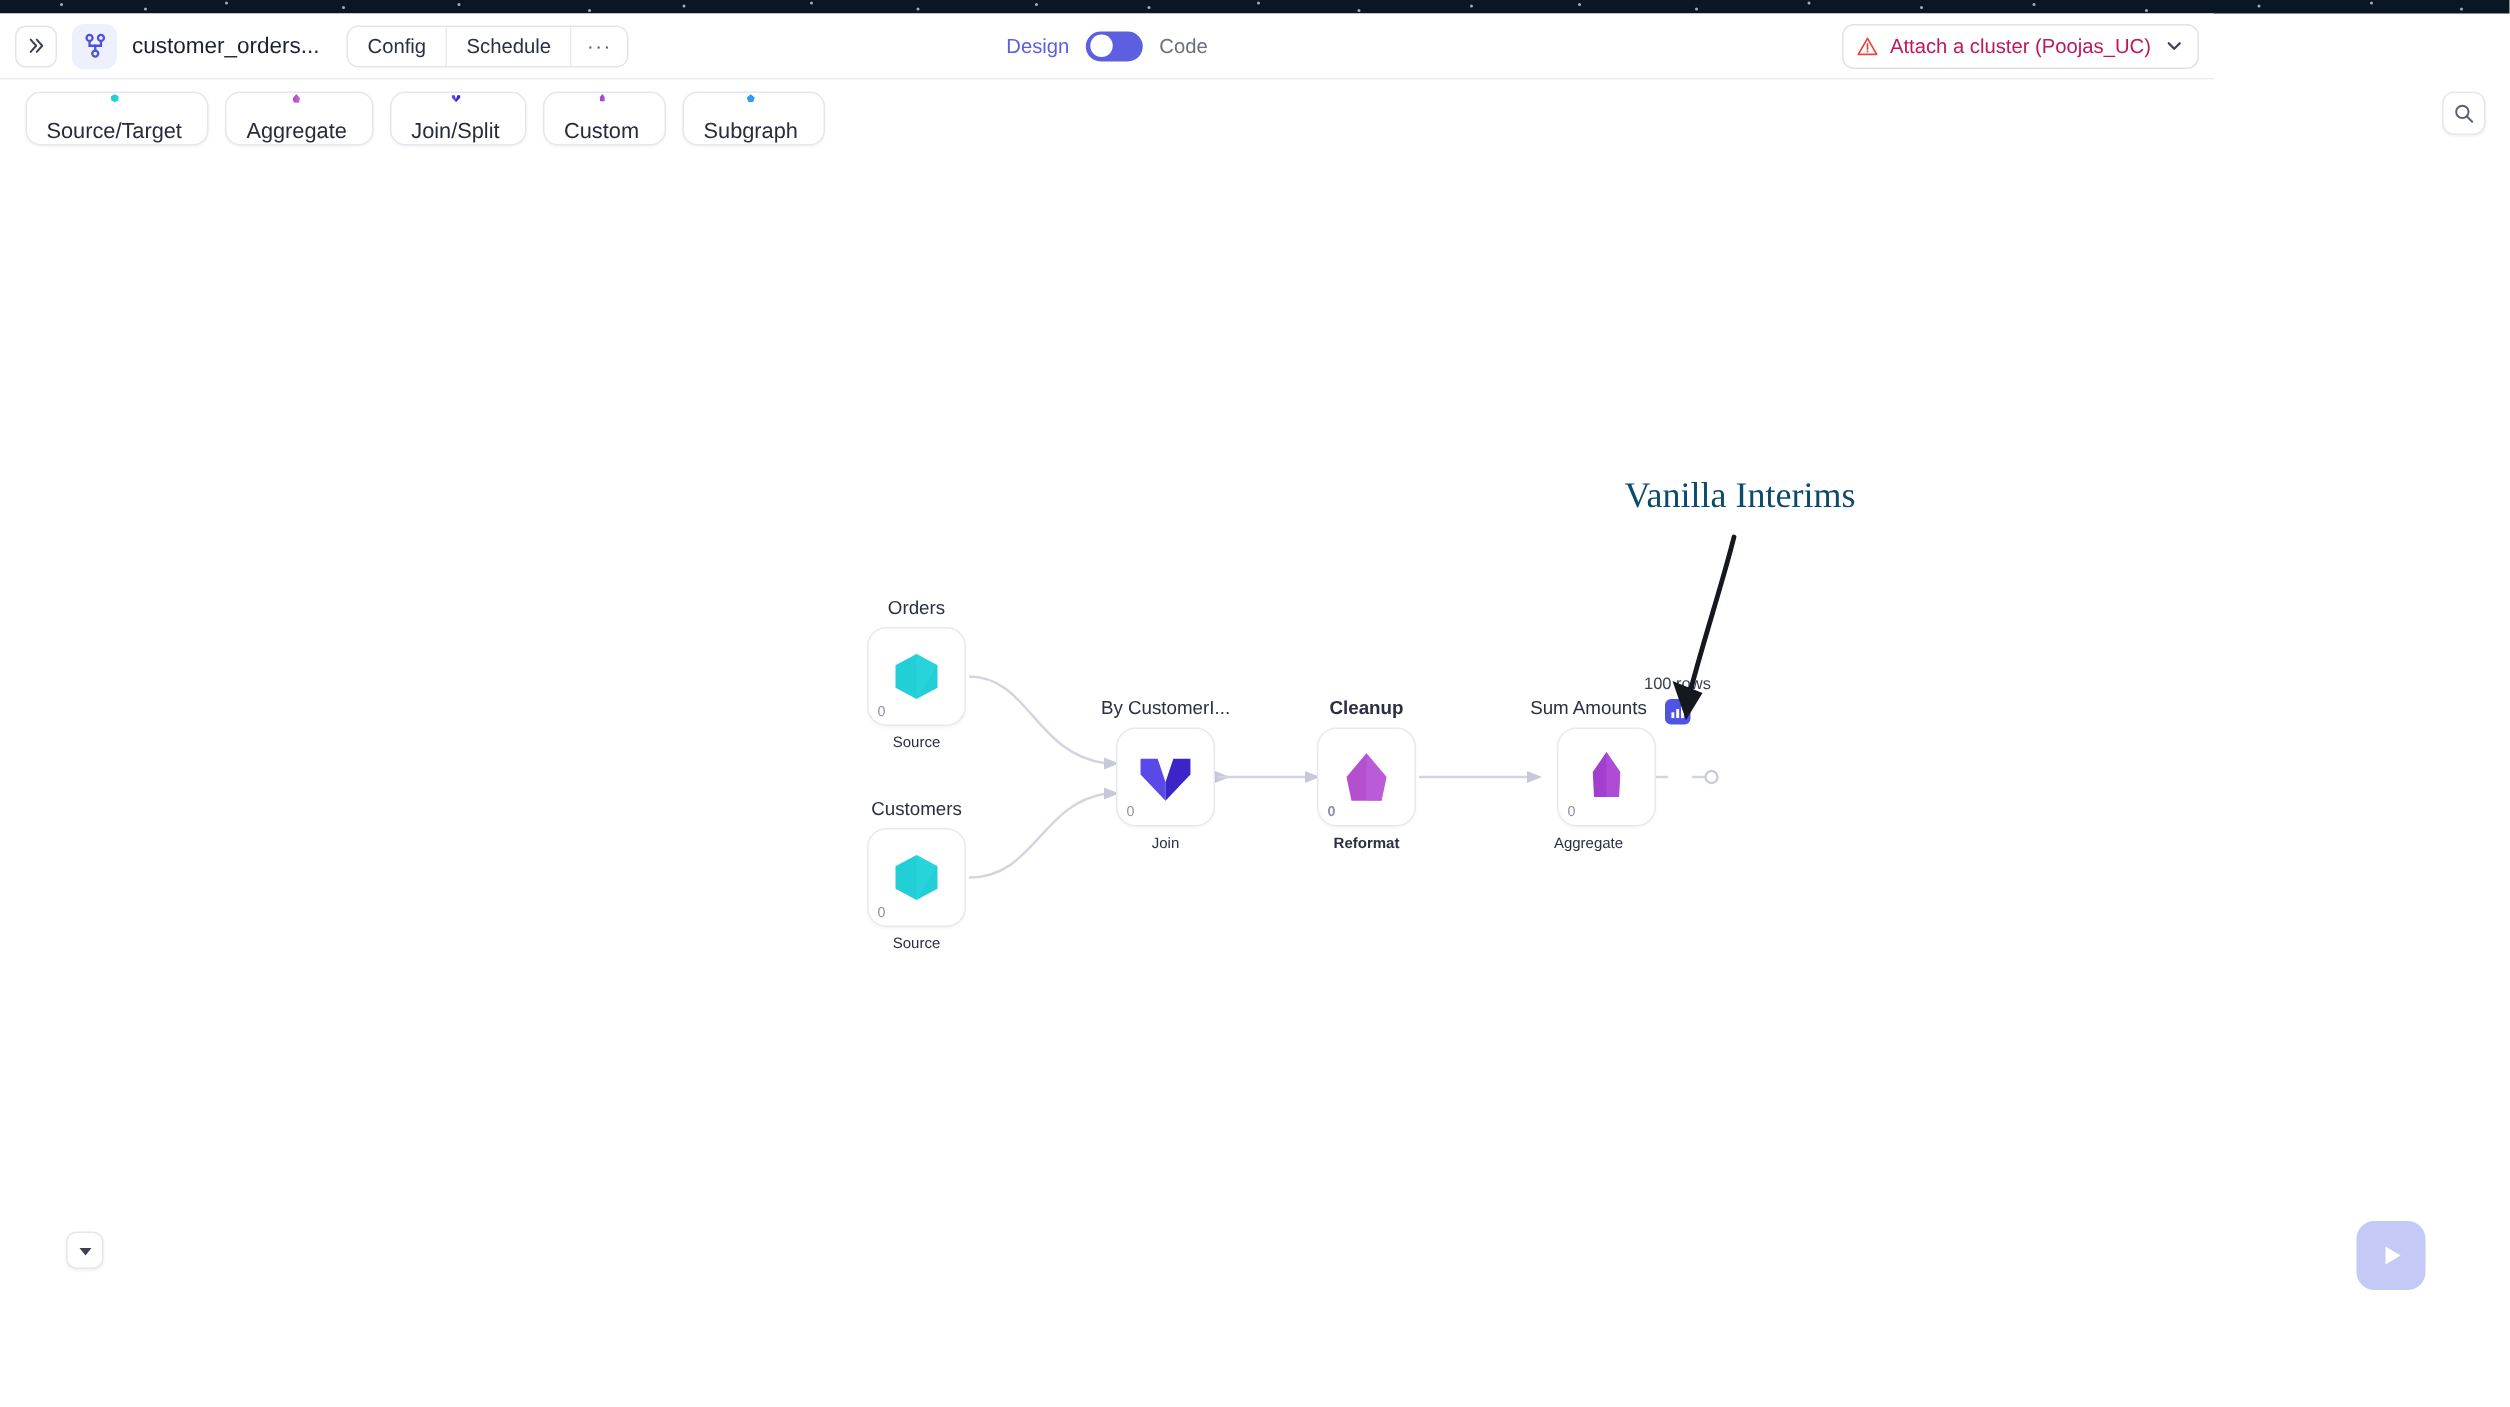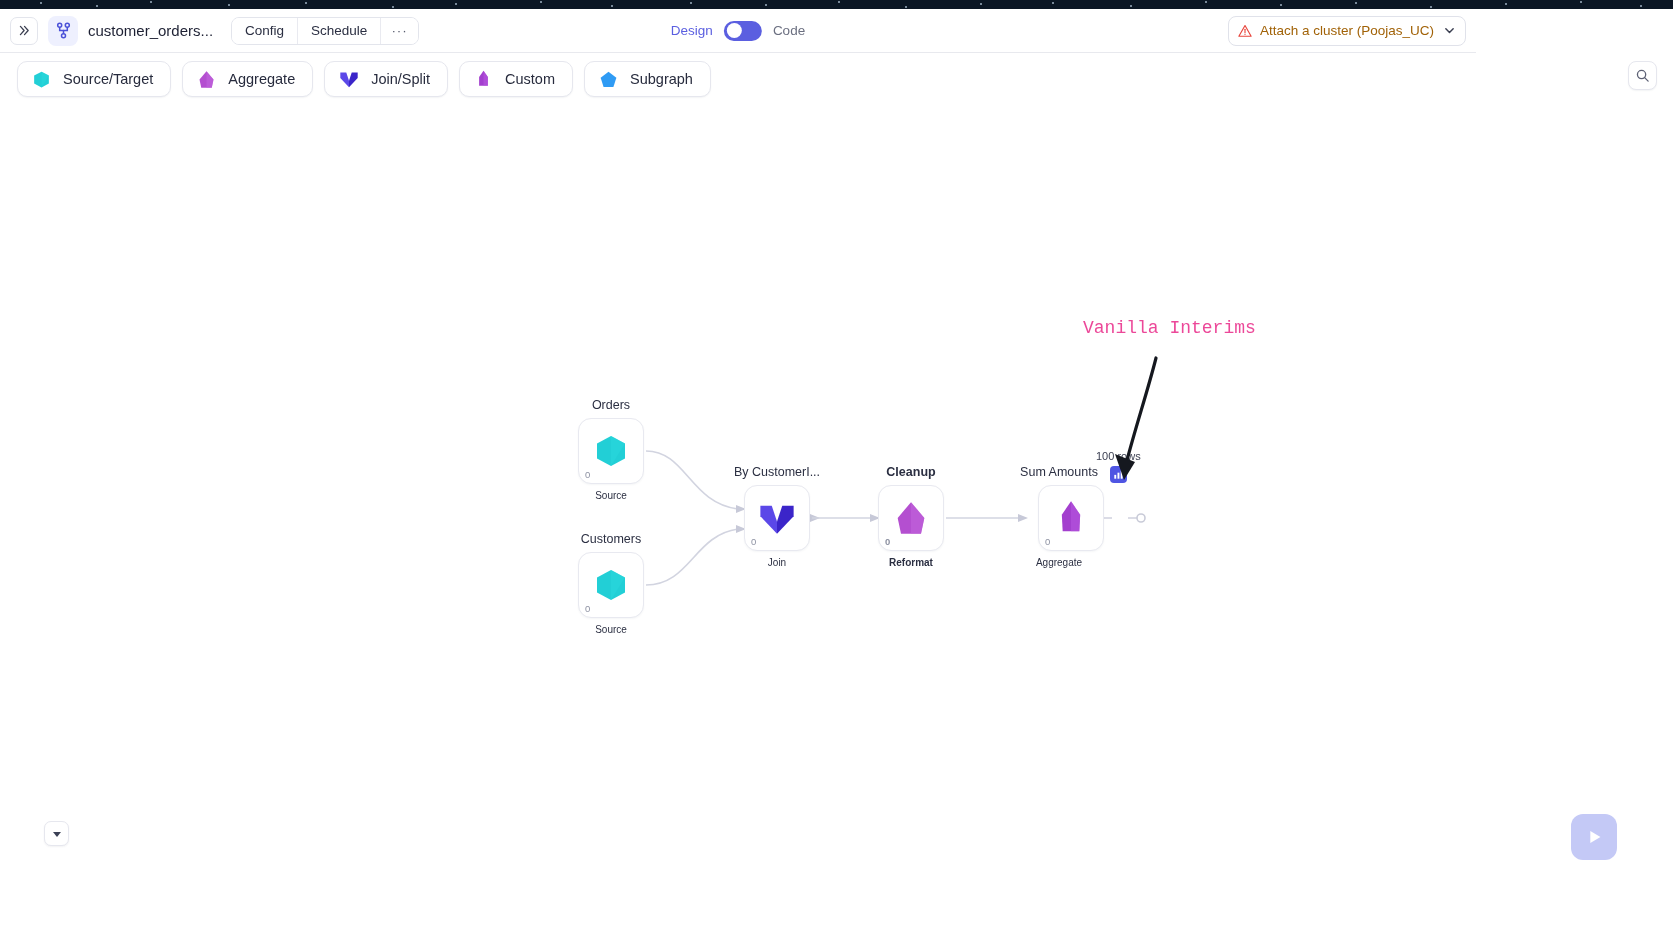--- a/index.html
+++ b/index.html
@@ -68,36 +68,37 @@
   }
   .toggle .knob {
     position: absolute; top: 2.5px; left: 3px; width: 15px; height: 15px;
     border-radius: 50%; background: #fff;
   }
 
   .hdr-right { position: absolute; right: 10px; display: flex; align-items: center; }
   .cluster-btn {
     height: 30px; border: 1px solid #e0e2ea; border-radius: 8px; background: #fff;
     display: flex; align-items: center; gap: 8px; padding: 0 10px 0 9px;
-    font-size: 13.5px; color: #a16207; white-space: nowrap;
+    font-size: 13.5px; color: #be185d; white-space: nowrap;
   }
   .warn-tri { flex: none; }
   .caret-dn { font-size: 9px; color: #3b3f51; margin-left: 2px; }
 
   
   .palette {
     position: absolute; top: 53px; left: 0; width: 1673px; height: 52px;
     display: flex; align-items: center; padding-left: 17px; gap: 11px;
     background: #fff;
   }
   .pal-btn {
     height: 36px; border: 1px solid #e6e7ee; border-radius: 10px; background: #fff;
     display: flex; align-items: center; gap: 11px; padding: 0 17px 0 13px;
     font-size: 14.5px; color: #272b3d; white-space: nowrap;
     box-shadow: 0 1px 1.5px rgba(25,30,60,.05);
+    flex-direction: column;
   }
   .search-btn {
     position: absolute; right: 16px; top: 8px;
     width: 29px; height: 29px; border: 1px solid #e6e7ee; border-radius: 8px;
     background: #fff; display: flex; align-items: center; justify-content: center;
     box-shadow: 0 1px 1.5px rgba(25,30,60,.05);
   }
 
   
   .canvas {
@@ -128,22 +129,22 @@
   
   .interim { position: absolute; }
   .interim-label { font-size: 11px; color: #3c4052; white-space: nowrap; text-align: center; }
   .interim-btn {
     width: 17px; height: 17px; border-radius: 4px; background: #4f55e3;
     display: flex; align-items: center; justify-content: center; margin: 4px auto 0;
   }
 
   
   .annot {
-    position: absolute; font-size: 18px; color: #ec4899;
-    font-family: Liberation Mono, monospace; white-space: nowrap;
+    position: absolute; font-size: 24px; color: #0c4a6e;
+    font-family: Liberation Serif, serif; white-space: nowrap;
   }
 
   
   .corner-btn-bl {
     position: absolute; left: 44px; bottom: 92px;
     width: 25px; height: 25px; border: 1px solid #e6e7ee; border-radius: 7px;
     background: #fff; display: flex; align-items: center; justify-content: center;
     box-shadow: 0 1px 2px rgba(30,35,70,.06);
   }
   .run-btn {

